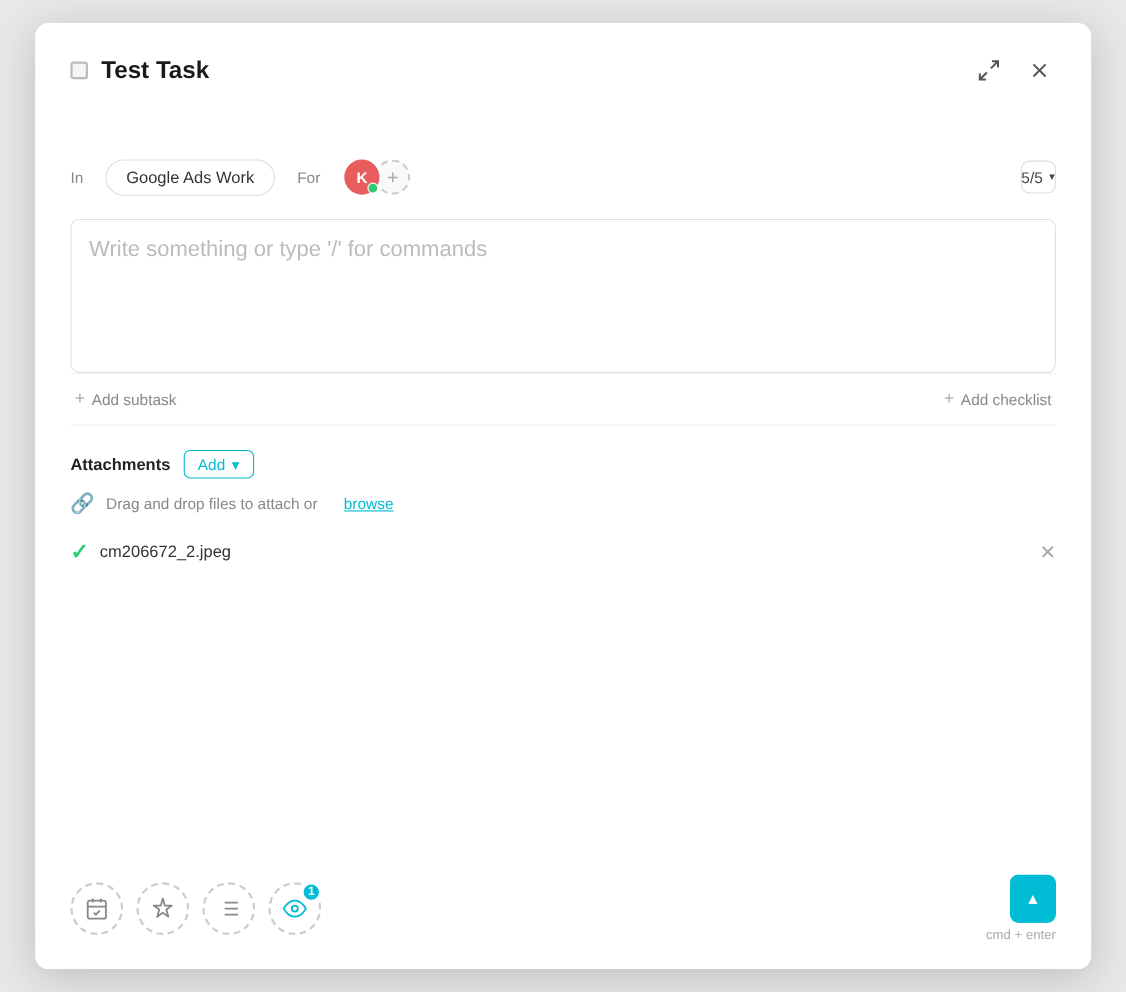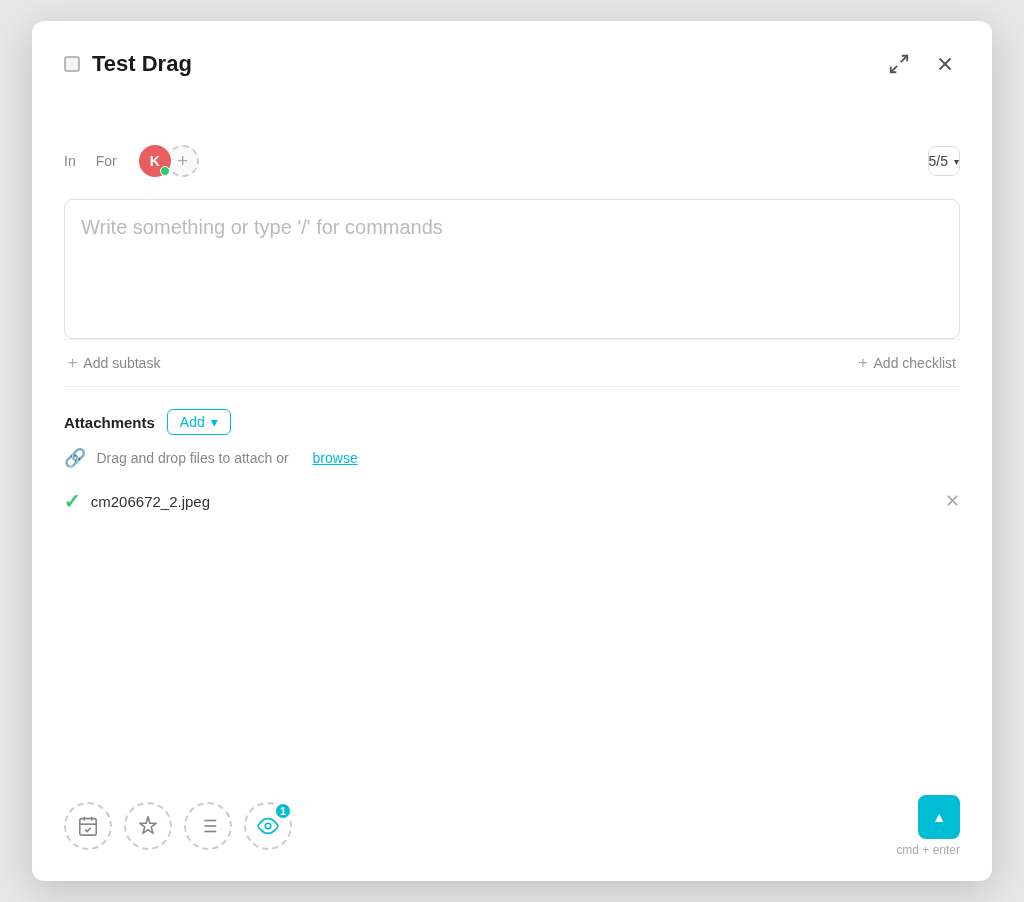--- a/index.html
+++ b/index.html
@@ -345,21 +345,21 @@
     }
   </style>
 </head>
 <body>
 
 <div class="modal">
 
   <div class="modal-header">
     <div class="modal-header-left">
       <div class="task-checkbox"></div>
-      <span class="modal-title">Test Drag</span>
+      <span class="modal-title">Test Task</span>
     </div>
     <div class="modal-header-right">
       <button class="icon-btn" title="Expand">
         <svg viewBox="0 0 24 24">
           <polyline points="15 3 21 3 21 9"></polyline>
           <polyline points="9 21 3 21 3 15"></polyline>
           <line x1="21" y1="3" x2="14" y2="10"></line>
           <line x1="3" y1="21" x2="10" y2="14"></line>
         </svg>
       </button>
@@ -367,20 +367,21 @@
         <svg viewBox="0 0 24 24">
           <line x1="18" y1="6" x2="6" y2="18"></line>
           <line x1="6" y1="6" x2="18" y2="18"></line>
         </svg>
       </button>
     </div>
   </div>
 
   <div class="meta-row">
     <span class="meta-label">In</span>
+    <button class="project-pill">Google Ads Work</button>
 
     <span class="meta-label">For</span>
     <div class="for-section">
       <div class="avatar-group">
         <div class="avatar">
           <span>K</span>
           <div class="avatar-badge"></div>
         </div>
         <div class="avatar-add">+</div>
       </div>

